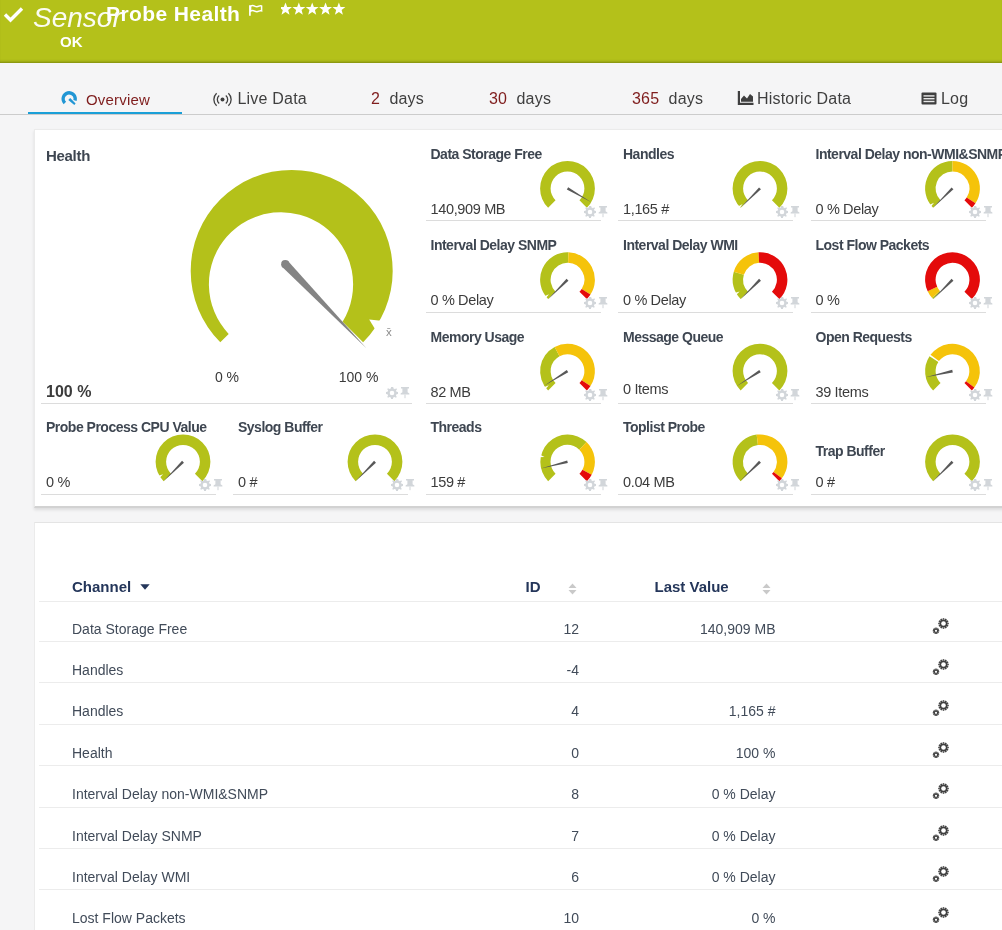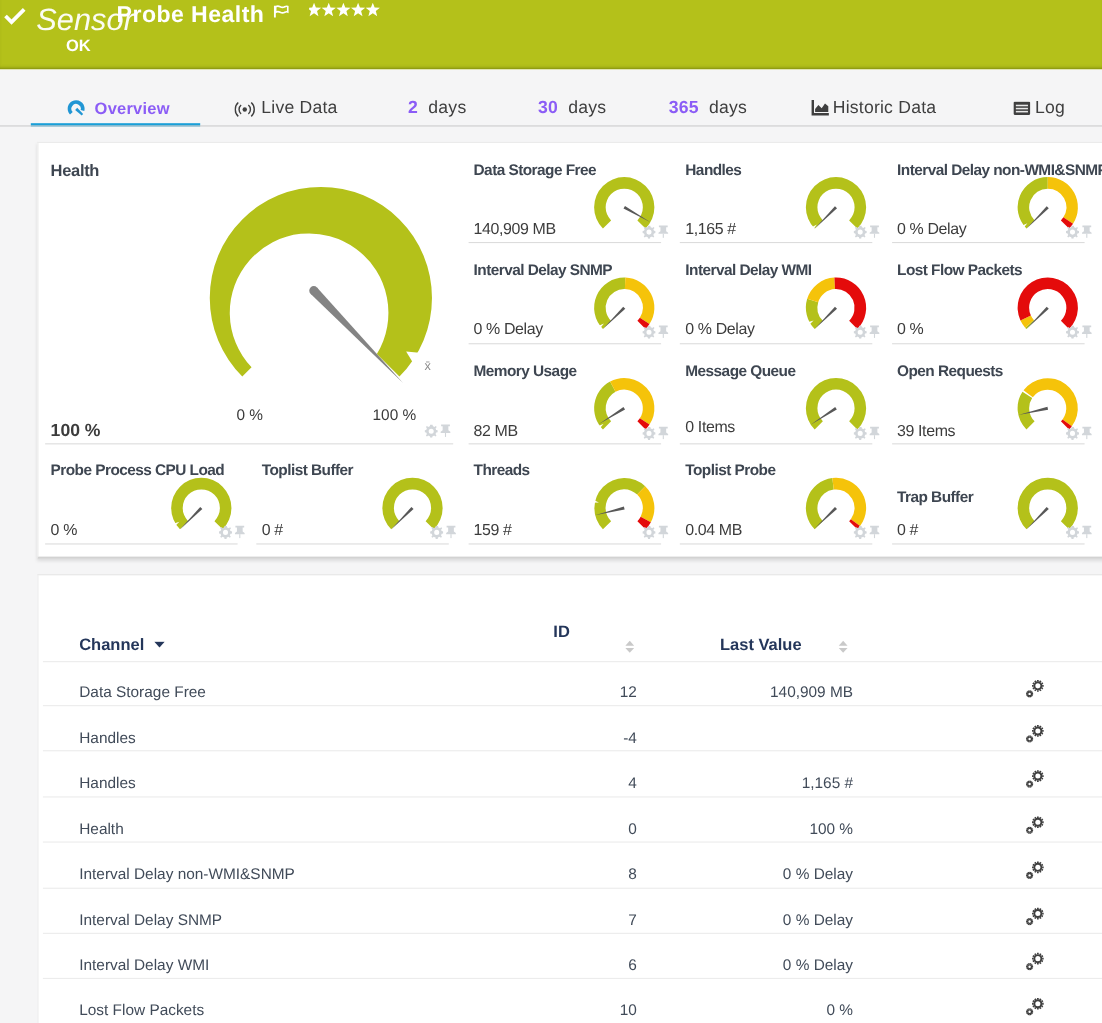--- a/index.html
+++ b/index.html
@@ -6,21 +6,21 @@
   font-family:"Liberation Sans", sans-serif; }
 .abs { position:absolute; }
 #header { position:absolute; left:0; top:0; width:1002px; height:63px; background:#b4c11a;
   box-shadow: inset 0 -3px 3px -2px rgba(70,80,0,0.55); }
 #header .sensor { position:absolute; left:33px; top:2px; font-size:28px; font-style:italic; color:#fbfcf3; }
 #header .name { position:absolute; left:106px; top:2px; font-size:21px; font-weight:bold; color:#ffffff; letter-spacing:0.4px; }
 #header .ok { position:absolute; left:60px; top:33px; font-size:15px; font-weight:600; color:#ffffff; }
 #tabline { position:absolute; left:0; top:114px; width:1002px; height:1px; background:#cccccc; }
 #tabblue { position:absolute; left:28px; top:112px; width:154px; height:3px; background:#1a9fd7; }
 .tabtxt { position:absolute; top:90px; font-size:16px; color:#3f3f3f; white-space:nowrap; letter-spacing:0.2px; }
-.b { font-weight:bold; color:#8b5cf6; }
+.b { font-weight:normal; color:#7f1d1d; }
 #panel1 { position:absolute; left:33.5px; top:129px; width:976px; height:379px; background:#ffffff; border:1px solid #ebebeb; border-bottom:2px solid #d2d2d2; box-shadow:0 2px 3px rgba(0,0,0,0.10); }
 #panel2 { position:absolute; left:33.5px; top:522px; width:976px; height:421px; background:#ffffff; border:1px solid #ebebeb; border-top:1px solid #e4e4e4; }
 .ttl { position:absolute; font-size:14px; color:#3e4651; font-weight:700; white-space:nowrap; letter-spacing:-0.5px; }
 .val { position:absolute; font-size:14.5px; color:#3c3c3c; white-space:nowrap; letter-spacing:-0.35px; }
 .icons { position:absolute; white-space:nowrap; }
 .sep { position:absolute; height:1px; background:#dcdcdc; }
 #healthttl { position:absolute; left:46px; top:147px; font-size:15px; font-weight:700; color:#3e4651; letter-spacing:-0.3px; }
 #healthval { position:absolute; left:46px; top:383px; font-size:16px; font-weight:bold; color:#3c3c3c; }
 .glabel { position:absolute; font-size:14px; color:#3a3a3a; transform:translateX(-50%); }
 .rname { position:absolute; left:38.5px; font-size:14px; color:#414b59; white-space:nowrap; }
@@ -58,21 +58,21 @@
 <svg width="19" height="15" viewBox="0 0 19 15" style="position:absolute;left:213px;top:92px">
     <circle cx="9.5" cy="7.5" r="2" fill="#3f3f3f"></circle>
     <path d="M6.2 3.5 A5.2 5.2 0 0 0 6.2 11.5" stroke="#3f3f3f" stroke-width="1.3" fill="none"></path>
     <path d="M12.8 3.5 A5.2 5.2 0 0 1 12.8 11.5" stroke="#3f3f3f" stroke-width="1.3" fill="none"></path>
     <path d="M3.6 1.2 A8.6 8.6 0 0 0 3.6 13.8" stroke="#3f3f3f" stroke-width="1.3" fill="none"></path>
     <path d="M15.4 1.2 A8.6 8.6 0 0 1 15.4 13.8" stroke="#3f3f3f" stroke-width="1.3" fill="none"></path>
   </svg>
 <span class="tabtxt" style="left:237.5px">Live Data</span>
 <span class="tabtxt" style="left:371px"><span class="b">2</span>&nbsp; days</span>
 <span class="tabtxt" style="left:489px"><span class="b">30</span>&nbsp; days</span>
-<span class="tabtxt" style="left:608px"><span class="b">365</span>&nbsp; days</span>
+<span class="tabtxt" style="left:632px"><span class="b">365</span>&nbsp; days</span>
 <svg width="17" height="15" viewBox="0 0 17 15" style="position:absolute;left:737px;top:91px">
     <path d="M0.8 0 L0.8 14 L16.5 14 L16.5 11.8 L3 11.8 L3 0 Z" fill="#3f3f3f"></path>
     <path d="M4 10.8 L4 8 L7 4.5 L10 7.5 L13 3 L16 5.5 L16 10.8 Z" fill="#3f3f3f"></path>
   </svg>
 <span class="tabtxt" style="left:757px">Historic Data</span>
 <svg width="16" height="13" viewBox="0 0 16 13" style="position:absolute;left:921px;top:92px">
     <rect x="0.5" y="0.5" width="15" height="12" rx="1" fill="#3f3f3f"></rect>
     <rect x="2.5" y="3.2" width="11" height="1.4" fill="#e8e8e8"></rect>
     <rect x="2.5" y="6" width="11" height="1.4" fill="#e8e8e8"></rect>
     <rect x="2.5" y="8.8" width="11" height="1.4" fill="#e8e8e8"></rect>
@@ -216,29 +216,29 @@
         <rect x="5.5" y="8.6" width="1" height="3.6" fill="#d2d6da"></rect>
       </svg></div>
     <div class="ttl" style="left:815.5px;top:328.5px">Open Requests</div>
     <div class="val" style="left:815.5px;top:383.5px">39 Items</div>
     <div class="icons" style="left:968.5px;top:386.5px"><svg width="12" height="12" viewBox="0 0 12 12">
         <path d="M6 0 L7.2 0 L7.5 1.6 A4.5 4.5 0 0 1 8.9 2.2 L10.2 1.3 L11 2.2 L10 3.5 A4.5 4.5 0 0 1 10.5 4.8 L12 5.1 L12 6.9 L10.5 7.2 A4.5 4.5 0 0 1 9.9 8.6 L10.8 9.9 L9.9 10.8 L8.6 9.9 A4.5 4.5 0 0 1 7.2 10.5 L6.9 12 L5.1 12 L4.8 10.5 A4.5 4.5 0 0 1 3.4 9.9 L2.1 10.8 L1.2 9.9 L2.1 8.6 A4.5 4.5 0 0 1 1.5 7.2 L0 6.9 L0 5.1 L1.5 4.8 A4.5 4.5 0 0 1 2.1 3.4 L1.2 2.1 L2.1 1.2 L3.4 2.1 A4.5 4.5 0 0 1 4.8 1.5 L5.1 0 Z M6 3.7 A2.3 2.3 0 1 0 6 8.3 A2.3 2.3 0 1 0 6 3.7 Z" fill="#d2d6da" fill-rule="evenodd"></path>
       </svg><span style="display:inline-block;width:1px"></span><svg width="12" height="13" viewBox="0 0 12 13">
         <path d="M2 1 L10 1 L10 2.6 L8.6 2.6 L8.6 6.2 L10.4 7.6 L10.4 8.6 L1.6 8.6 L1.6 7.6 L3.4 6.2 L3.4 2.6 L2 2.6 Z" fill="#d2d6da"></path>
         <rect x="5.5" y="8.6" width="1" height="3.6" fill="#d2d6da"></rect>
       </svg></div>
-    <div class="ttl" style="left:46px;top:419.2px">Probe Process CPU Load</div>
+    <div class="ttl" style="left:46px;top:419.2px">Probe Process CPU Value</div>
     <div class="val" style="left:46px;top:474.2px">0 %</div>
     <div class="icons" style="left:199.0px;top:477.2px"><svg width="12" height="12" viewBox="0 0 12 12">
         <path d="M6 0 L7.2 0 L7.5 1.6 A4.5 4.5 0 0 1 8.9 2.2 L10.2 1.3 L11 2.2 L10 3.5 A4.5 4.5 0 0 1 10.5 4.8 L12 5.1 L12 6.9 L10.5 7.2 A4.5 4.5 0 0 1 9.9 8.6 L10.8 9.9 L9.9 10.8 L8.6 9.9 A4.5 4.5 0 0 1 7.2 10.5 L6.9 12 L5.1 12 L4.8 10.5 A4.5 4.5 0 0 1 3.4 9.9 L2.1 10.8 L1.2 9.9 L2.1 8.6 A4.5 4.5 0 0 1 1.5 7.2 L0 6.9 L0 5.1 L1.5 4.8 A4.5 4.5 0 0 1 2.1 3.4 L1.2 2.1 L2.1 1.2 L3.4 2.1 A4.5 4.5 0 0 1 4.8 1.5 L5.1 0 Z M6 3.7 A2.3 2.3 0 1 0 6 8.3 A2.3 2.3 0 1 0 6 3.7 Z" fill="#d2d6da" fill-rule="evenodd"></path>
       </svg><span style="display:inline-block;width:1px"></span><svg width="12" height="13" viewBox="0 0 12 13">
         <path d="M2 1 L10 1 L10 2.6 L8.6 2.6 L8.6 6.2 L10.4 7.6 L10.4 8.6 L1.6 8.6 L1.6 7.6 L3.4 6.2 L3.4 2.6 L2 2.6 Z" fill="#d2d6da"></path>
         <rect x="5.5" y="8.6" width="1" height="3.6" fill="#d2d6da"></rect>
       </svg></div>
-    <div class="ttl" style="left:238px;top:419.2px">Toplist Buffer</div>
+    <div class="ttl" style="left:238px;top:419.2px">Syslog Buffer</div>
     <div class="val" style="left:238px;top:474.2px">0 #</div>
     <div class="icons" style="left:391.0px;top:477.2px"><svg width="12" height="12" viewBox="0 0 12 12">
         <path d="M6 0 L7.2 0 L7.5 1.6 A4.5 4.5 0 0 1 8.9 2.2 L10.2 1.3 L11 2.2 L10 3.5 A4.5 4.5 0 0 1 10.5 4.8 L12 5.1 L12 6.9 L10.5 7.2 A4.5 4.5 0 0 1 9.9 8.6 L10.8 9.9 L9.9 10.8 L8.6 9.9 A4.5 4.5 0 0 1 7.2 10.5 L6.9 12 L5.1 12 L4.8 10.5 A4.5 4.5 0 0 1 3.4 9.9 L2.1 10.8 L1.2 9.9 L2.1 8.6 A4.5 4.5 0 0 1 1.5 7.2 L0 6.9 L0 5.1 L1.5 4.8 A4.5 4.5 0 0 1 2.1 3.4 L1.2 2.1 L2.1 1.2 L3.4 2.1 A4.5 4.5 0 0 1 4.8 1.5 L5.1 0 Z M6 3.7 A2.3 2.3 0 1 0 6 8.3 A2.3 2.3 0 1 0 6 3.7 Z" fill="#d2d6da" fill-rule="evenodd"></path>
       </svg><span style="display:inline-block;width:1px"></span><svg width="12" height="13" viewBox="0 0 12 13">
         <path d="M2 1 L10 1 L10 2.6 L8.6 2.6 L8.6 6.2 L10.4 7.6 L10.4 8.6 L1.6 8.6 L1.6 7.6 L3.4 6.2 L3.4 2.6 L2 2.6 Z" fill="#d2d6da"></path>
         <rect x="5.5" y="8.6" width="1" height="3.6" fill="#d2d6da"></rect>
       </svg></div>
     <div class="ttl" style="left:430.5px;top:419.2px">Threads</div>
     <div class="val" style="left:430.5px;top:474.2px">159 #</div>
     <div class="icons" style="left:583.5px;top:477.2px"><svg width="12" height="12" viewBox="0 0 12 12">
@@ -276,21 +276,21 @@
     <div class="sep" style="left:233.0px;top:493.7px;width:175px"></div>
     <div class="sep" style="left:425.5px;top:493.7px;width:175px"></div>
     <div class="sep" style="left:618.0px;top:493.7px;width:175px"></div>
     <div class="sep" style="left:810.5px;top:493.7px;width:175px"></div>
     <div class="sep" style="left:41px;top:403px;width:370.5px"></div>
 </div>
 <div class="abs" style="left:33.5px;top:522px;width:976px;height:408px">
   <div class="thead" style="left:38.5px;top:57px">Channel &nbsp;<svg width="10" height="6" viewBox="0 0 10 6" style="vertical-align:2px">
         <path d="M0.3 0.3 L9.7 0.3 L5 5.7 Z" fill="#24365a"></path>
       </svg></div>
-  <div class="thead" style="left:469.5px;top:45px;width:60px;text-align:left">ID</div>
+  <div class="thead" style="left:469.5px;top:57px;width:60px;text-align:center">ID</div>
   <div style="position:absolute;left:533.5px;top:59px"><svg width="11" height="12" viewBox="0 0 11 12">
         <path d="M5.5 0.5 L9.5 5 L1.5 5 Z" fill="#c9c9c9"></path>
         <path d="M5.5 11.5 L9.5 7 L1.5 7 Z" fill="#c9c9c9"></path>
       </svg></div>
   <div class="thead" style="left:621px;top:57px;width:123px;text-align:left">Last Value</div>
   <div style="position:absolute;left:727.5px;top:59px"><svg width="11" height="12" viewBox="0 0 11 12">
         <path d="M5.5 0.5 L9.5 5 L1.5 5 Z" fill="#c9c9c9"></path>
         <path d="M5.5 11.5 L9.5 7 L1.5 7 Z" fill="#c9c9c9"></path>
       </svg></div>
   <div class="rowsep" style="top:78.6px"></div>

